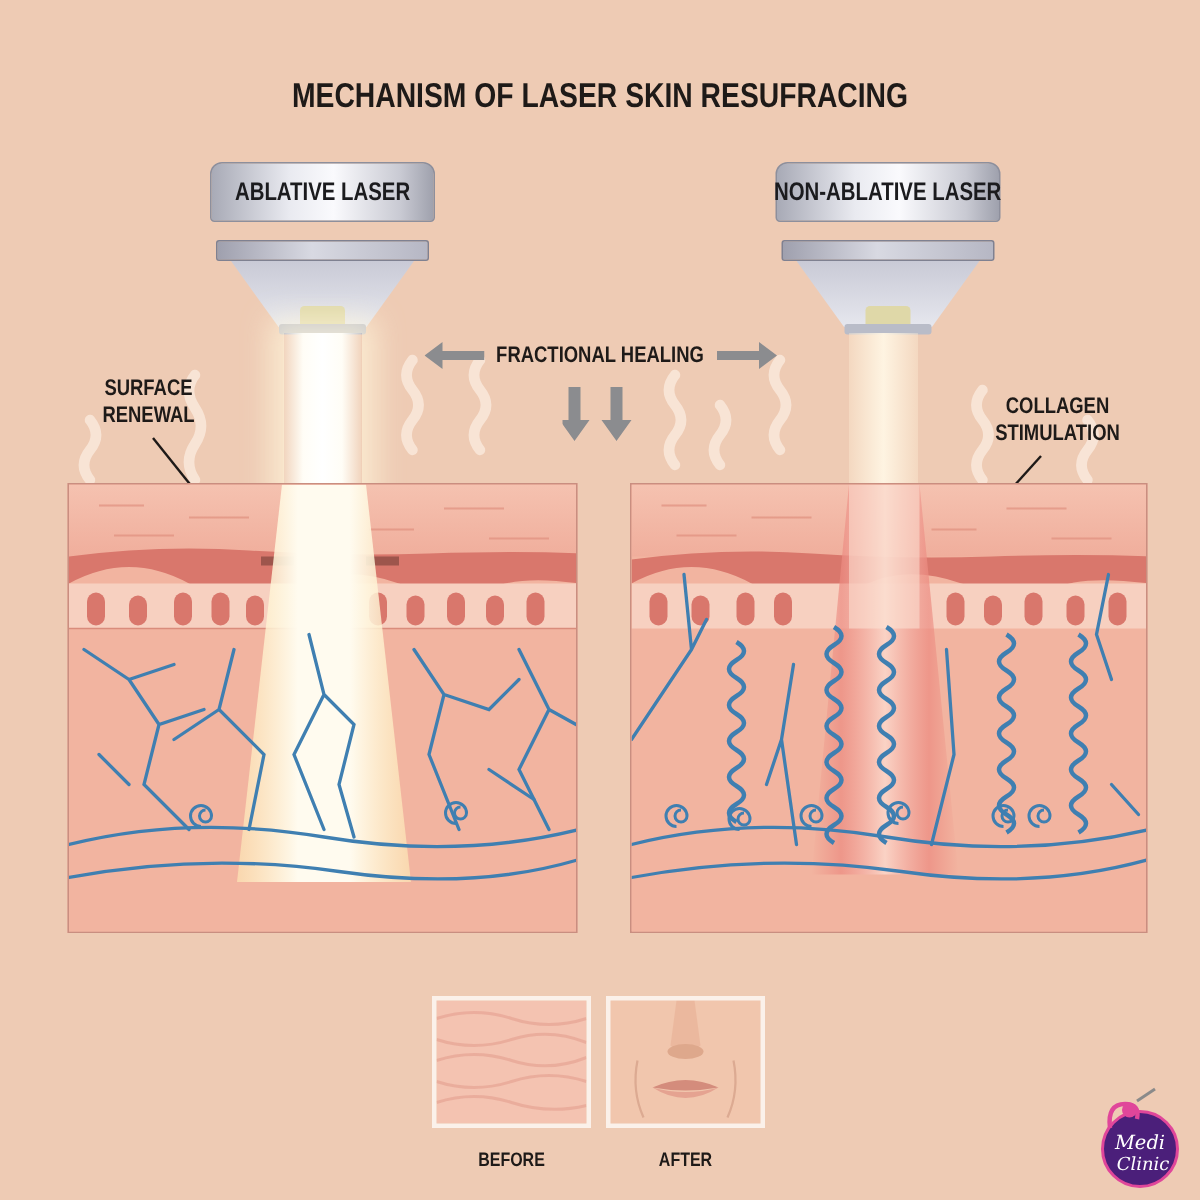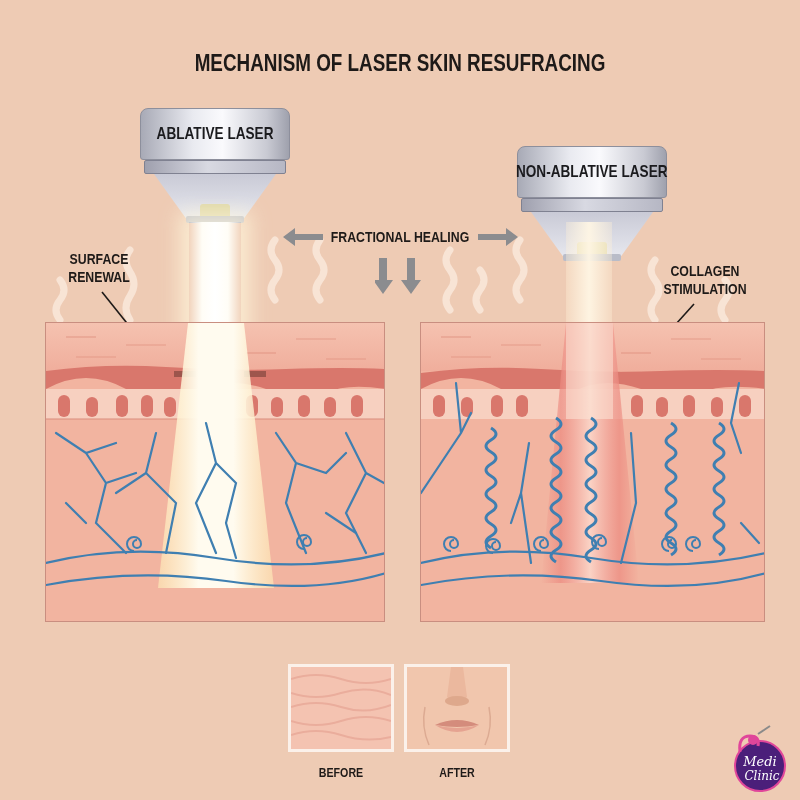--- a/index.html
+++ b/index.html
@@ -9,21 +9,21 @@
       font-family: "Liberation Sans", "DejaVu Sans", sans-serif;
       position: relative;
     }
     .title {
       position: absolute; left: 0; top: 50px; width: 800px;
       text-align: center; font-size: 23px; font-weight: bold;
       color: #1e1a18; letter-spacing: 0px; transform: scaleX(0.82);
     }
     .laser { position: absolute; width: 150px; height: 130px; }
     .laser .cap {
-      position: absolute; left: 0; top: 0; width: 150px; height: 52px;
+      position: absolute; left: 0; top: 0; width: 150px; height: 40px;
       border-radius: 8px 8px 3px 3px;
       background: linear-gradient(90deg,#a8aab6 0%,#e9eaf0 35%,#fafafd 55%,#c9cad3 85%,#9fa1ad 100%);
       border: 1px solid #8d8f9c; box-sizing: border-box;
       display: flex; align-items: center; justify-content: center;
     }
     .laser .cap span {
       font-weight: bold; font-size: 17px; color: #1b1b1e;
       transform: scaleX(0.8); white-space: nowrap;
     }
     .laser .ring {
@@ -90,21 +90,21 @@
 <div class="laser" style="left:140px;top:108px;">
   <div class="cap">
       <span>ABLATIVE LASER</span>
     </div>
   <div class="ring"></div>
   <div class="cone"></div>
   <div class="emitter"></div>
   <div class="lens"></div>
 </div>
 
-<div class="laser" style="left:517px;top:108px;margin-top:38px;">
+<div class="laser" style="left:517px;top:108px;">
   <div class="cap">
       <span>NON-ABLATIVE LASER</span>
     </div>
   <div class="ring"></div>
   <div class="cone"></div>
   <div class="emitter"></div>
   <div class="lens"></div>
 </div>
 
 <svg style="position:absolute;left:283px;top:228px" width="40" height="18">

